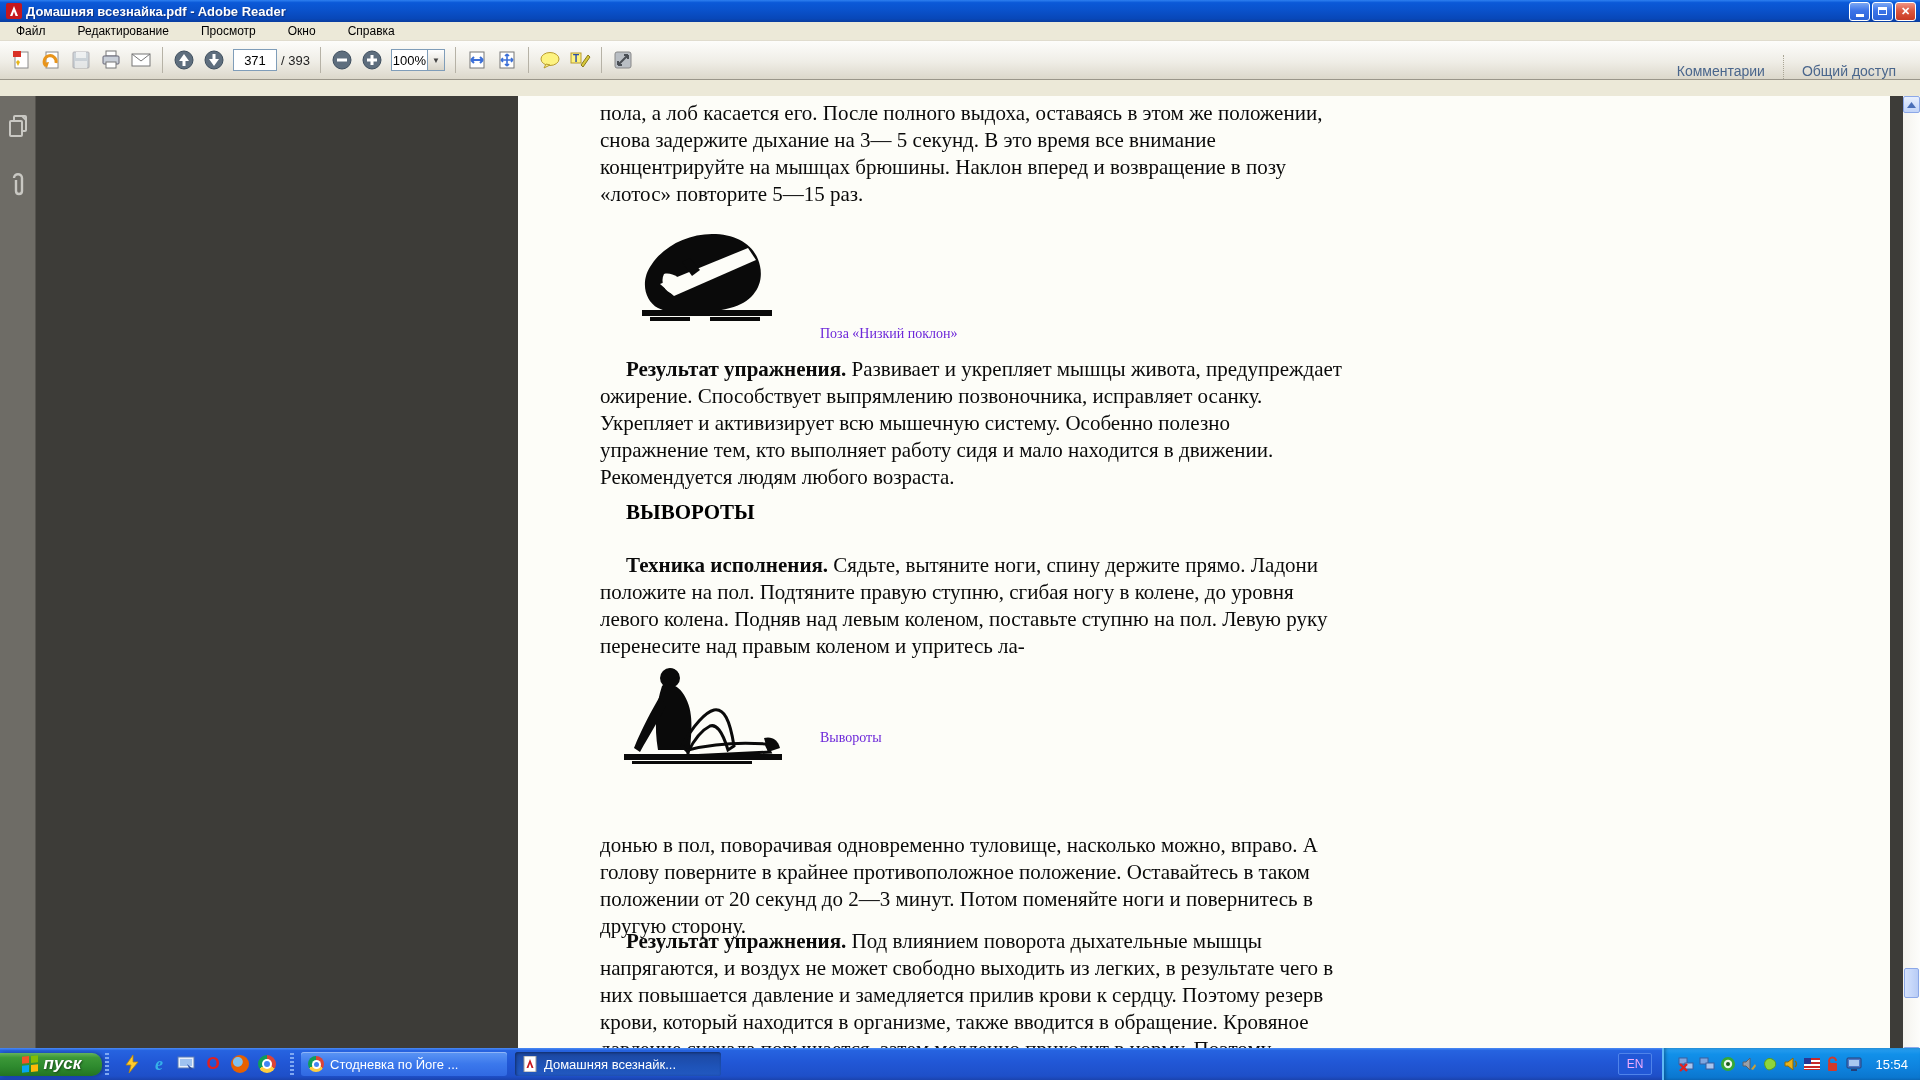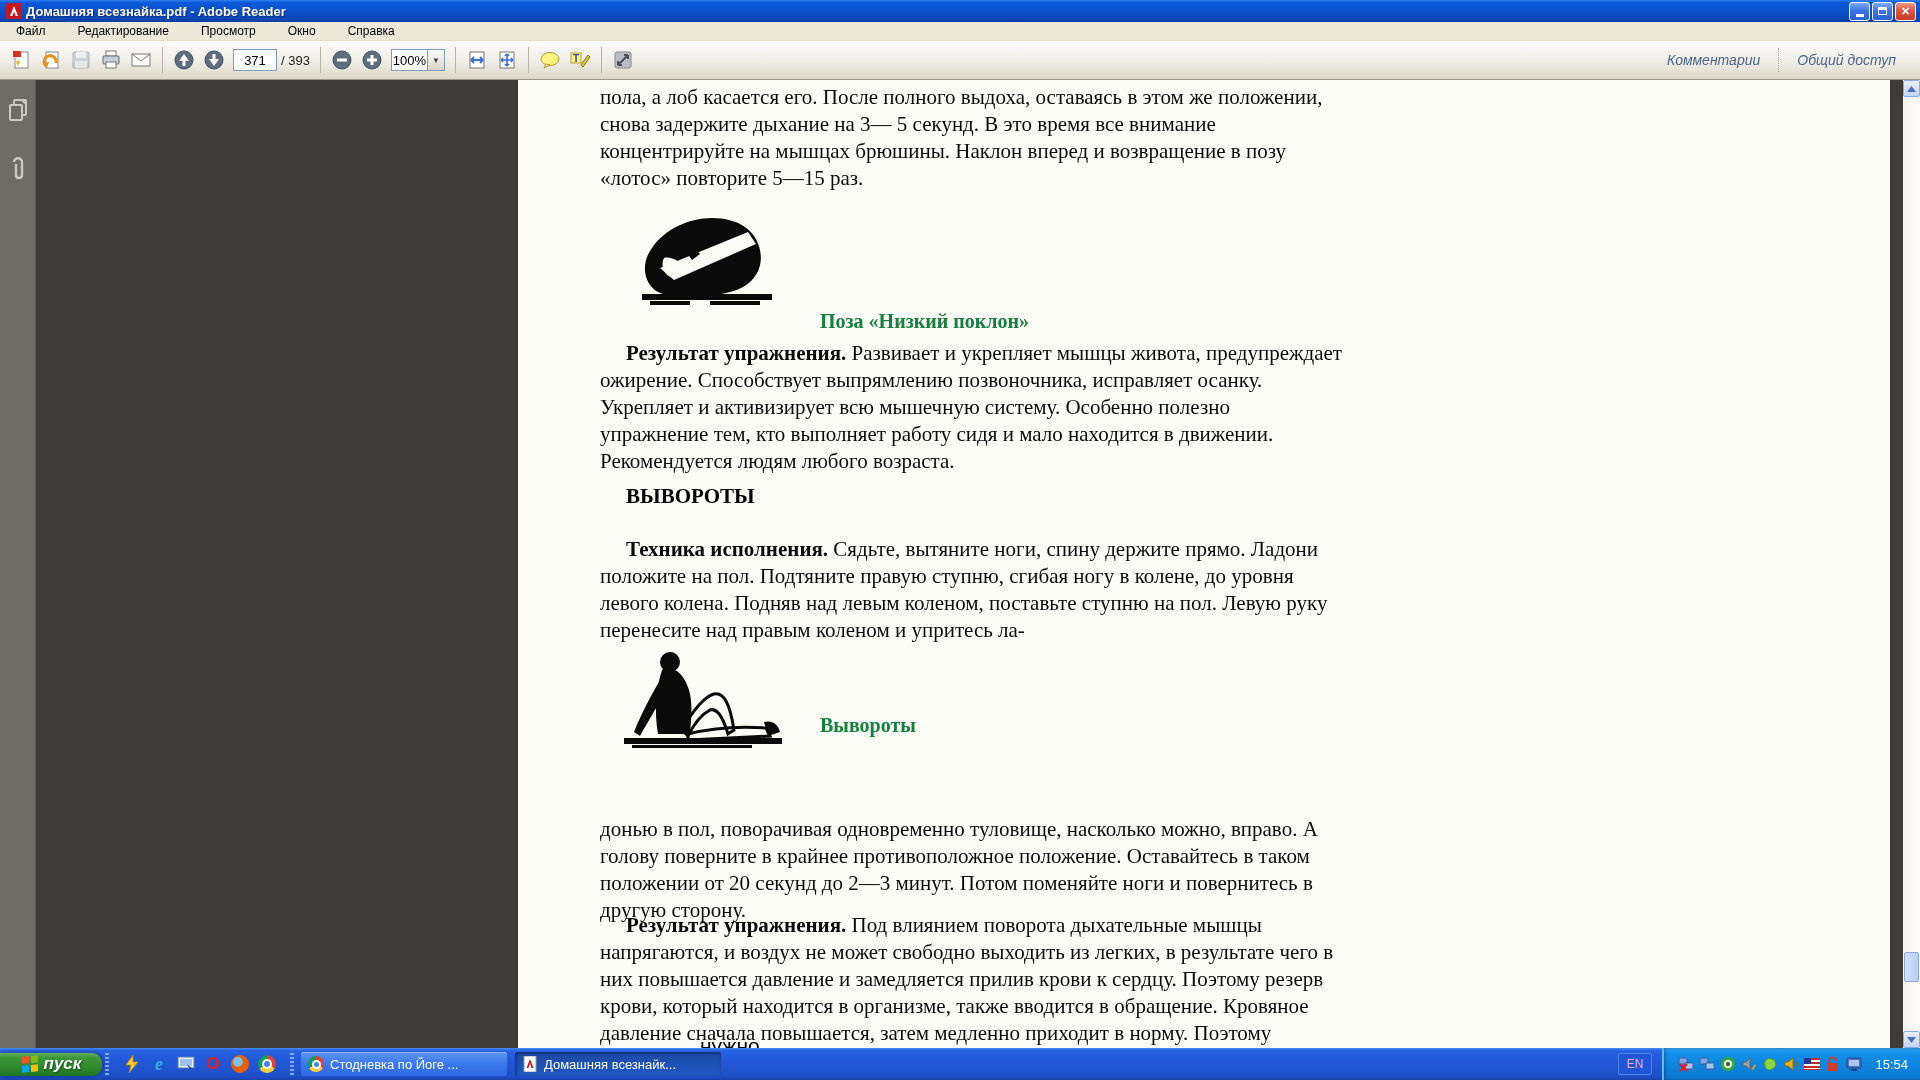--- a/index.html
+++ b/index.html
@@ -33,43 +33,43 @@
   .tbtn { width:30px; height:30px; display:flex; align-items:center; justify-content:center; border-radius:3px; }
   .tsep { width:1px; height:26px; background:#B6B2A6; margin:0 6px; }
   .page-input { width:44px; height:22px; border:1px solid #7F9DB9; font-size:13px; text-align:center;
     font-family:"Liberation Sans",sans-serif; background:#fff; margin:16px 4px; }
   .page-total { font-size:13px; color:#222; margin-right:4px; }
   .zoom-box { height:22px; display:flex; align-items:stretch; margin:0 4px; }
   .zoom-val { width:36px; border:1px solid #7F9DB9; border-right:none; background:#fff; font-size:13px;
     display:flex; align-items:center; justify-content:center; }
   .zoom-arrow { width:18px; border:1px solid #7F9DB9; background:linear-gradient(180deg,#FEFEFE,#D8D4C8);
     display:flex; align-items:center; justify-content:center; font-size:8px; color:#444; }
-  .toolbar-right { margin-left:auto; display:flex; align-items:center; height:100%;font-style:italic; }
+  .toolbar-right { margin-left:auto; display:flex; align-items:flex-end; height:100%; }
   .tb-link { color:#4A668C; font-size:14px; padding:0 18px; }
   .tb-div { width:1px; height:24px; border-left:1px dotted #A9A594; }
 
   
-  .docarea { position:absolute; left:0; top:80px; width:1920px; height:968px; background:#3D3C38; }
+  .docarea { position:absolute; left:0; top:96px; width:1920px; height:968px; background:#3D3C38; }
   .navpanel { position:absolute; left:0; top:0; width:36px; height:968px; background:#6E6C66;
     border-right:1px solid #55534E; display:flex; flex-direction:column; align-items:center; padding-top:18px; gap:32px; }
   .page { position:absolute; left:518px; top:0; width:1372px; height:968px; background:#FDFDF8; overflow:hidden; }
   .vscroll { position:absolute; right:0; top:0; width:17px; height:968px; background:linear-gradient(90deg,#F4F3EE,#FDFDFB); }
   .sbtn { position:absolute; left:0; width:17px; height:17px; border:1px solid #8CA8E8; border-radius:2px;
     background:linear-gradient(180deg,#E8F0FE,#C2D4F8); display:flex; align-items:center; justify-content:center; }
   .sthumb { position:absolute; left:1px; top:872px; width:15px; height:30px; border:1px solid #8CA8E8;
     border-radius:2px; background:linear-gradient(90deg,#D6E3FE,#B8CCF5); }
 
   
   .doc-text { position:absolute; font-family:"Liberation Serif", serif; font-size:21px; line-height:27px;
     color:#0A0A0A; white-space:pre-line; width:884px; left:82px; }
   .lead { font-weight:bold; }
   .indent { text-indent:26px; }
   .doc-h { position:absolute; left:108px; font-family:"Liberation Serif",serif; font-weight:bold; font-size:21px; color:#000; }
   .fig { position:absolute; }
-  .fig-caption { position:absolute; font-family:"Liberation Serif",serif; font-weight:bold; font-size:20px; color:#15803d; white-space:nowrap; }
+  .fig-caption { position:absolute; font-family:"Liberation Serif",serif; font-weight:normal; font-size:14px; color:#6d28d9; white-space:nowrap; }
   .cutline { position:absolute; left:182px; top:954px; font-family:Liberation Sans, sans-serif; font-size:21px; }
 
   
   .taskbar { position:absolute; left:0; top:1048px; width:1920px; height:32px;
     background:linear-gradient(180deg,#4A8BF5 0%,#2663E0 8%,#2157D6 45%,#1E4FC8 88%,#1A43AE 100%); display:flex; align-items:center; }
   .startbtn { height:23px; width:102px; border-radius:0 10px 10px 0;
     background:linear-gradient(180deg,#64B35C 0%,#3C9838 20%,#2E8A2E 60%,#237423 100%);
     display:flex; align-items:center; justify-content:center; gap:5px; box-shadow:2px 0 4px rgba(0,0,0,.35); }
   .start-label { color:#fff; font-weight:bold; font-style:italic; font-size:17px; text-shadow:1px 1px 2px #1c4a1c; }
   .ql { display:flex; align-items:center; gap:7px; padding:0 10px; }

